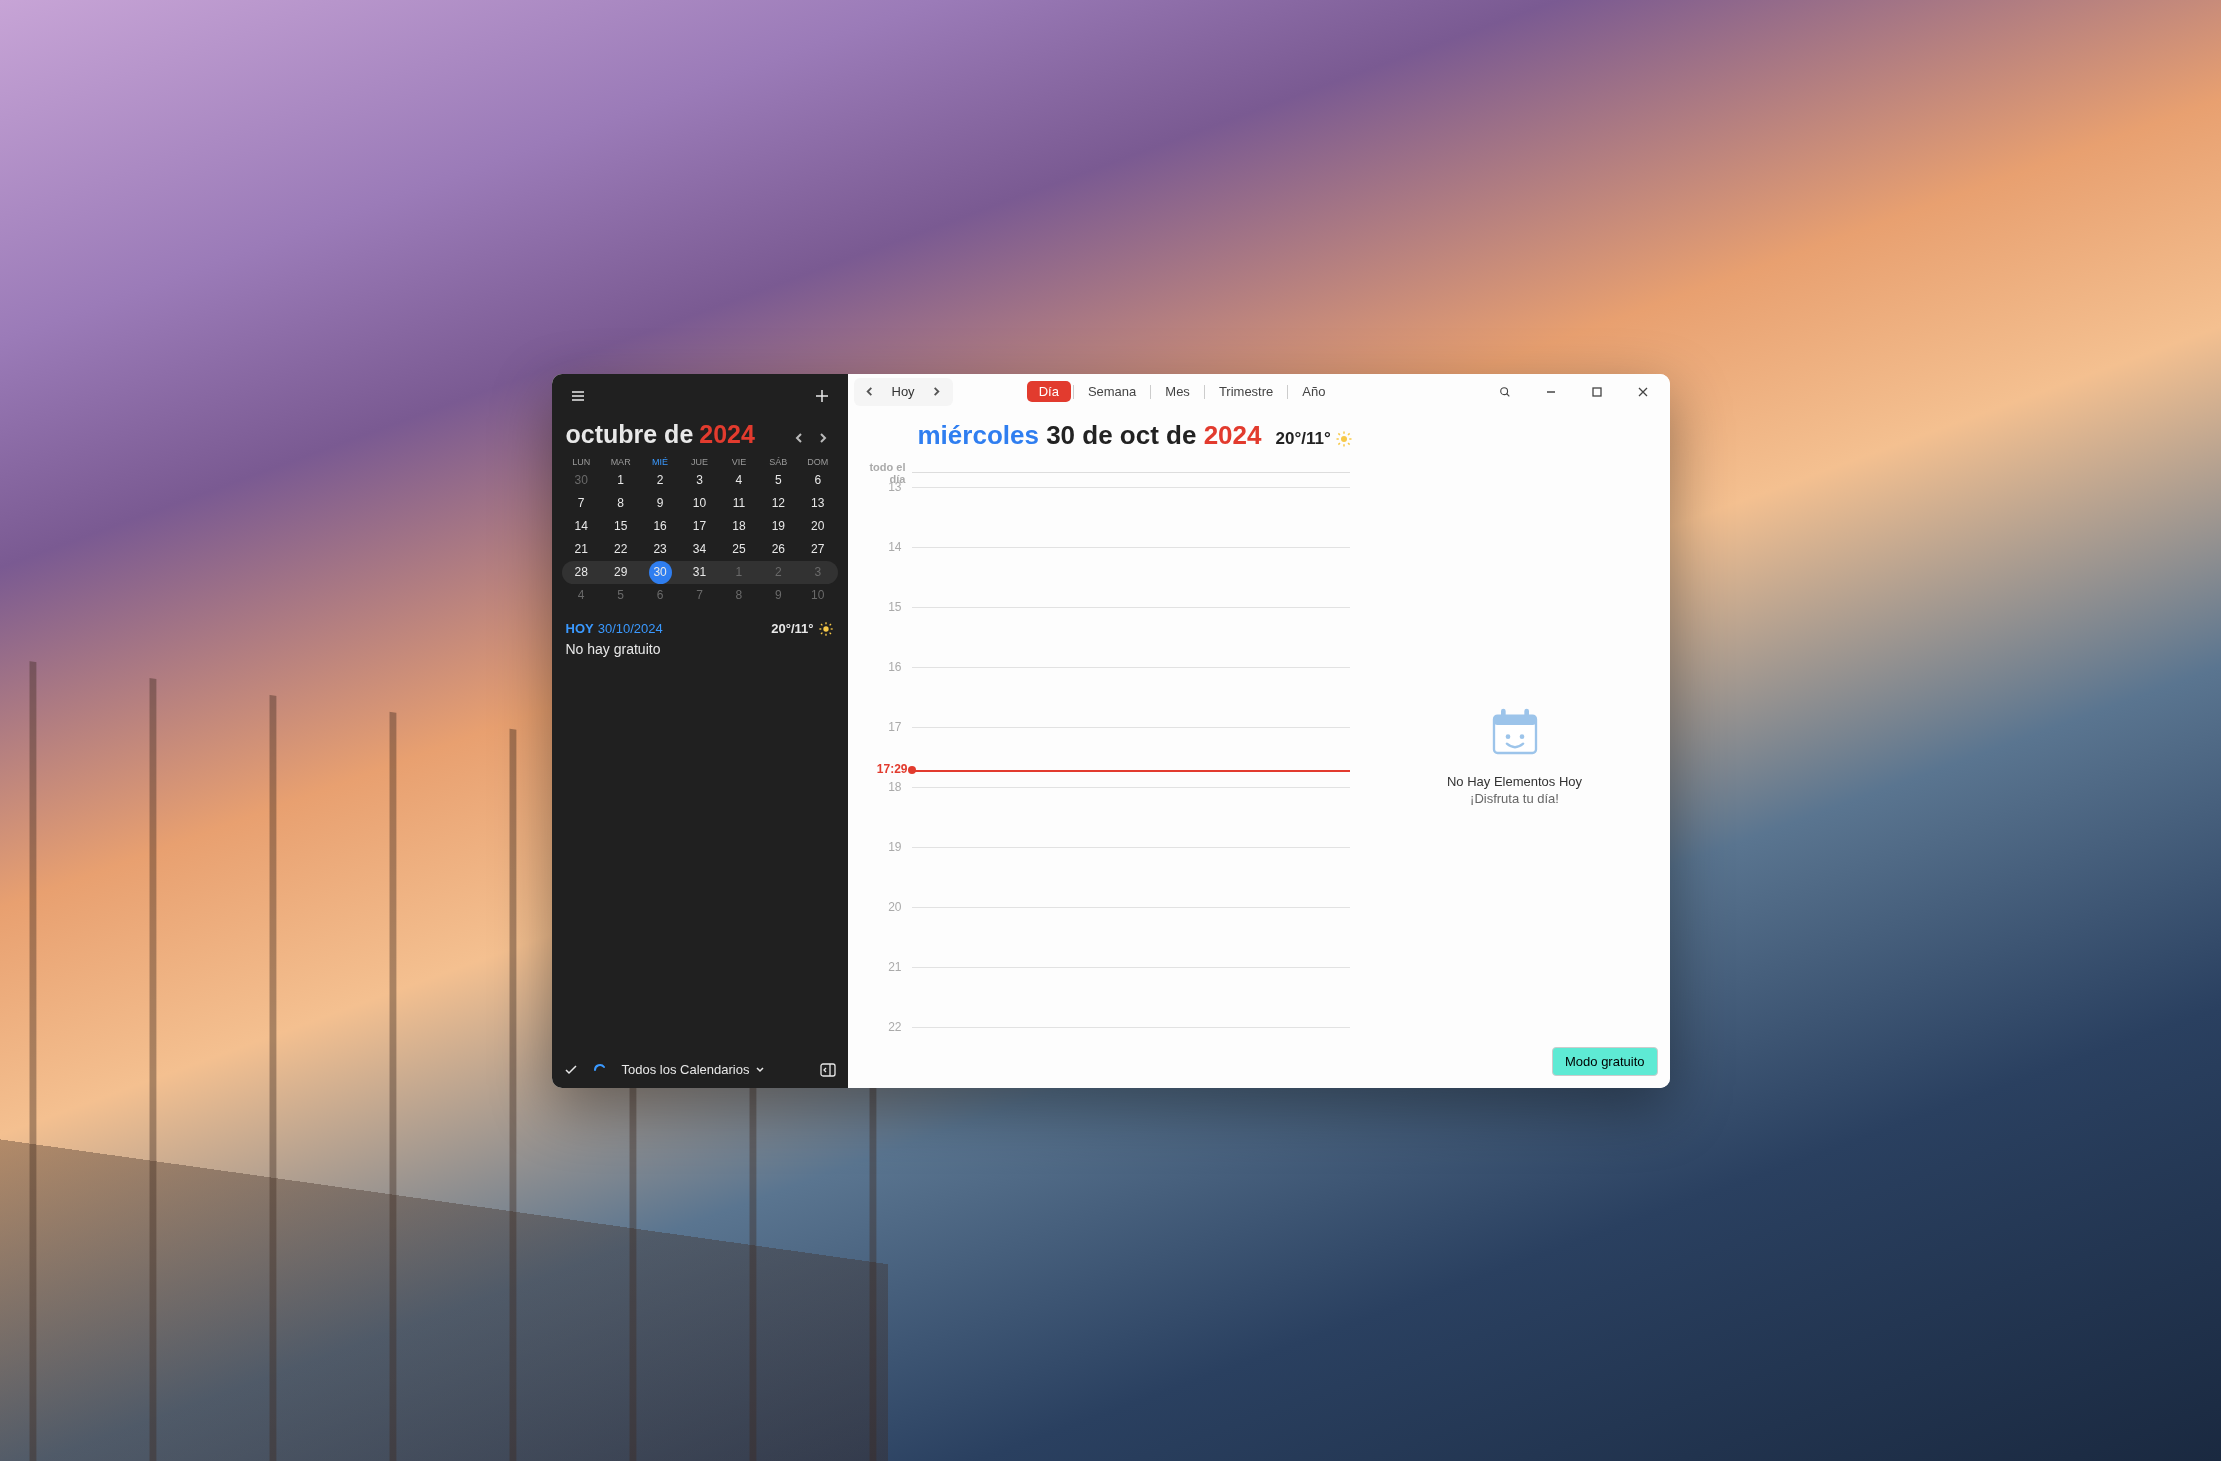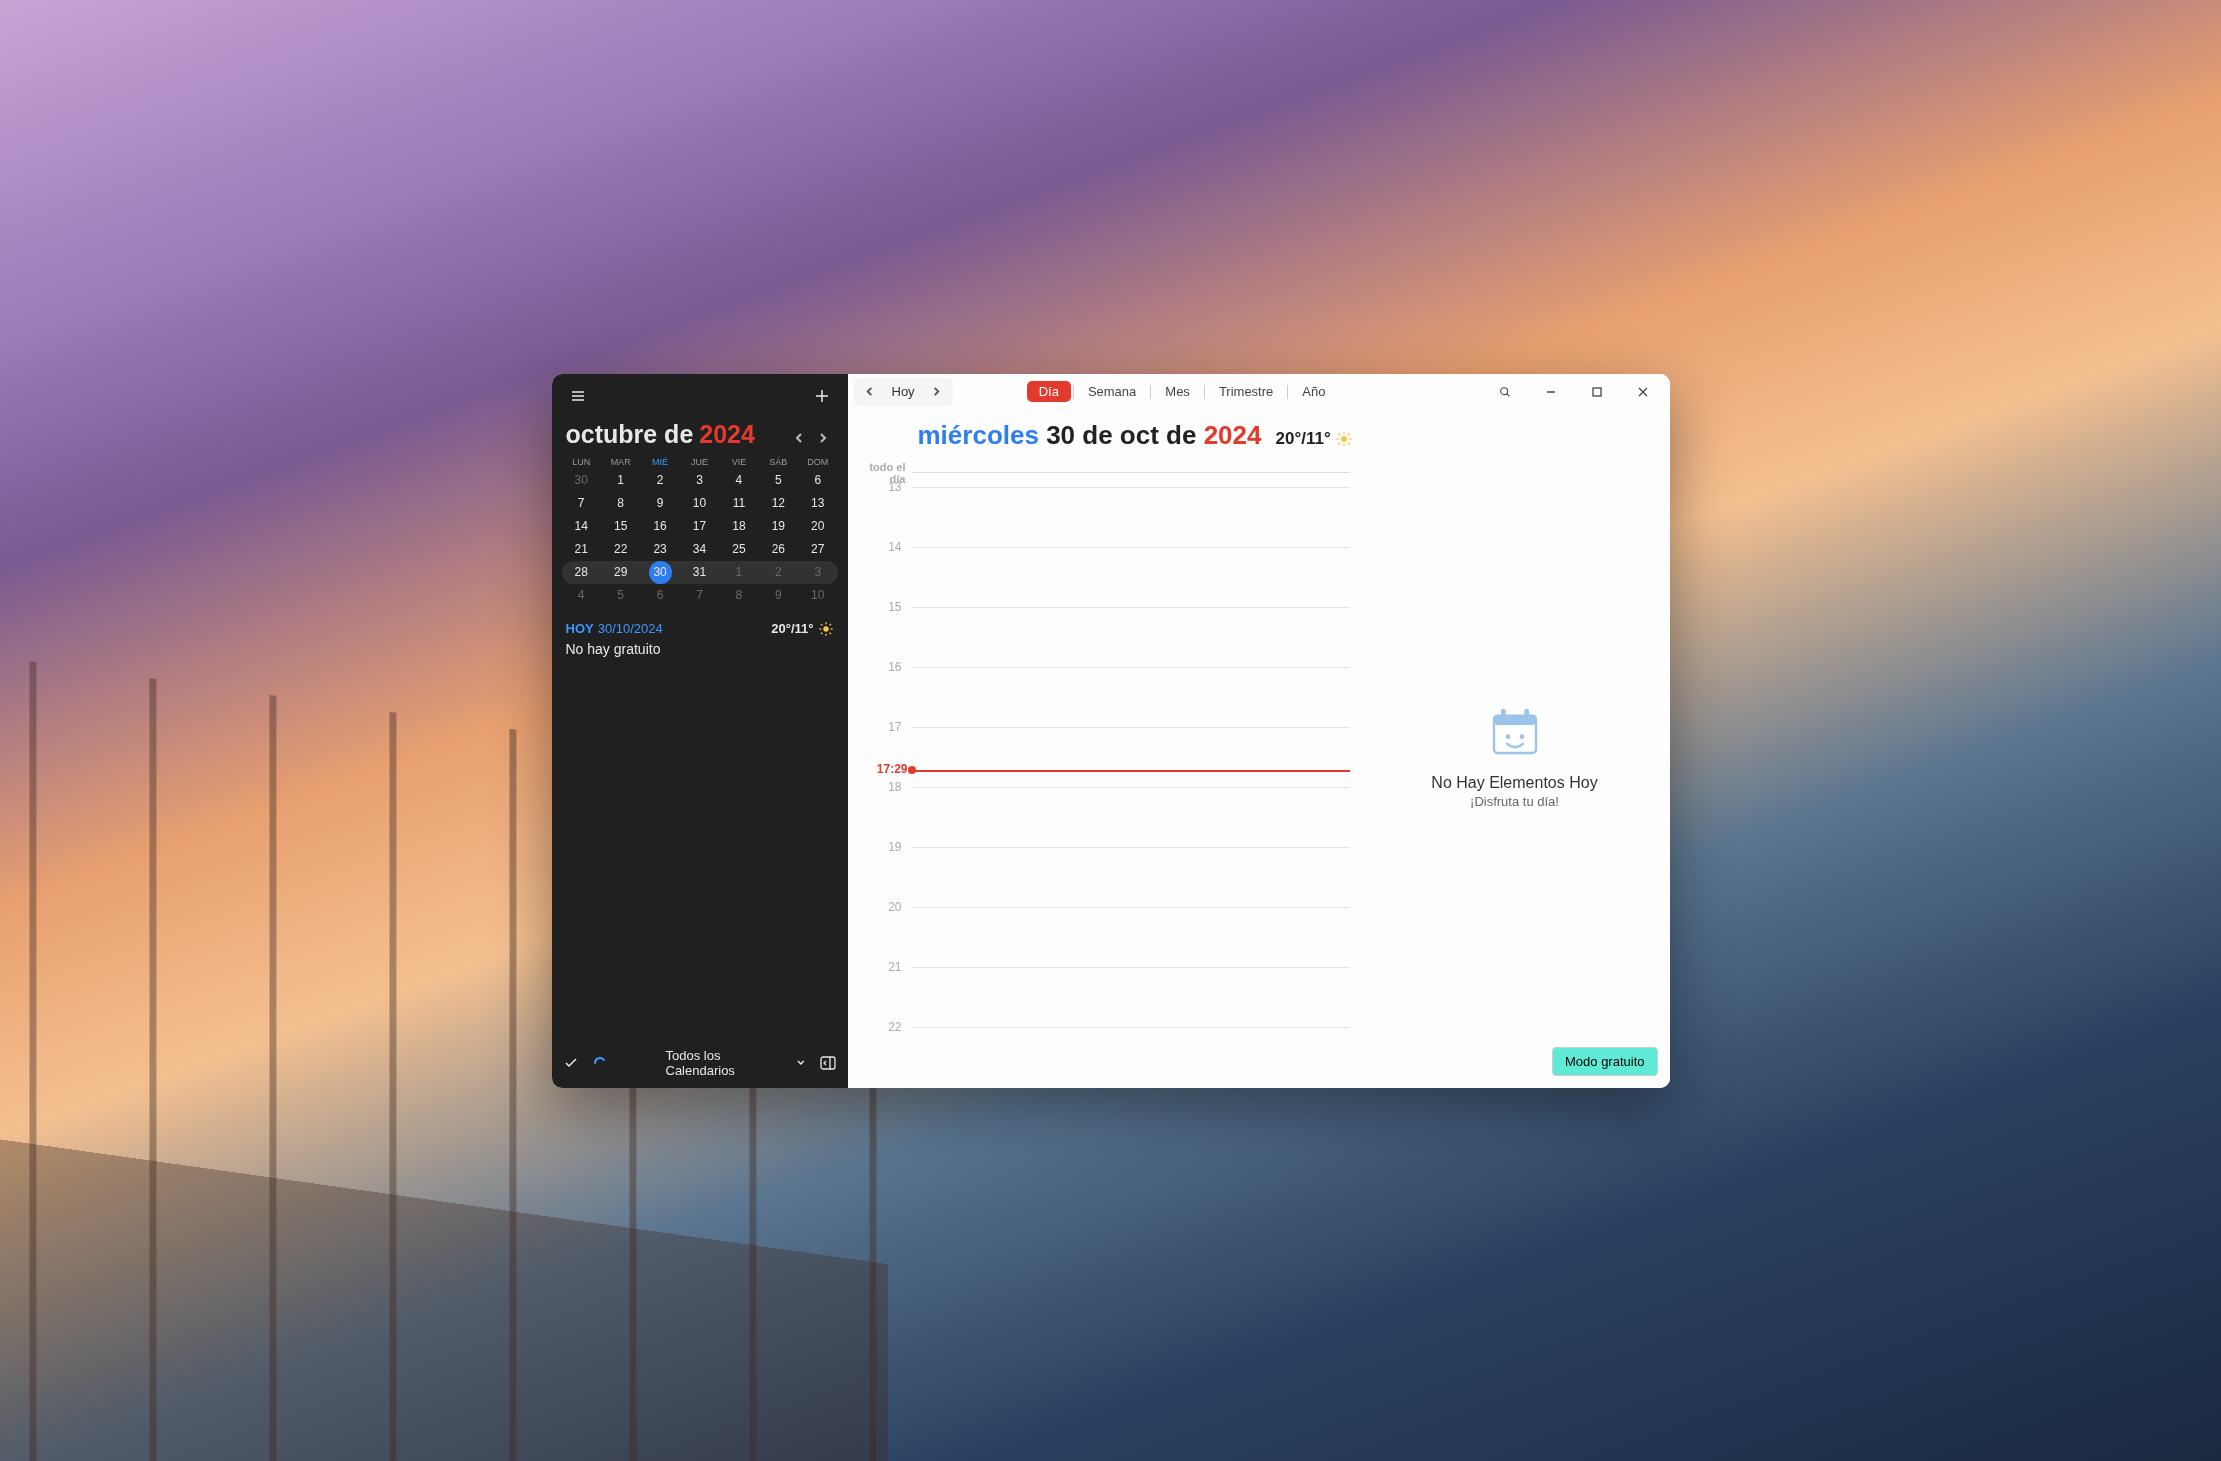--- a/index.html
+++ b/index.html
@@ -62,21 +62,21 @@
   .today-label { color:#3a99ff; font-weight:600; font-size:13px; }
   .today-date { color:#3a99ff; margin-left:4px; font-size:13px; }
   .today-weather { margin-left:auto; color:#e8e8e8; font-size:13px; font-weight:600; }
   .sun-icon { width:16px; height:16px; margin-left:4px; vertical-align:middle; }
   .no-events { padding:4px 14px; font-size:14px; color:#e8e8e8; }
 
   .sb-bottom { margin-top:auto; padding:10px 12px; display:flex; align-items:center; gap:14px; font-size:13px; color:#e8e8e8; }
   .sb-bottom .check, .sb-bottom .spinner, .sb-bottom .expand-icon { display:flex; align-items:center; justify-content:center; }
   .sb-bottom svg { stroke:#e8e8e8; fill:none; }
   .spinner svg { stroke:#3a99ff; }
-  .cal-select { display:flex; align-items:center; gap:6px; cursor:pointer;margin-left:44px; }
+  .cal-select { display:flex; align-items:center; gap:6px; cursor:pointer; }
   .expand-icon { margin-left:auto; cursor:pointer; }
 
   
   .main { flex:1; display:flex; flex-direction:column; background:#fdfdfd; }
   .toolbar { height:36px; display:flex; align-items:center; padding:0 6px; font-size:13px; }
   .tb-left { display:flex; align-items:center; background:#f5f5f5; border-radius:6px; padding:2px 4px; gap:2px; }
   .nav-btn { width:24px; height:24px; display:flex; align-items:center; justify-content:center; cursor:pointer; border-radius:4px; }
   .nav-btn svg { width:11px; height:11px; stroke:#555; stroke-width:2; fill:none; }
   .hoy-btn { padding:0 8px; color:#333; cursor:pointer; }
   .view-tabs { margin:0 auto; display:flex; align-items:center; gap:0; font-size:13px; }
@@ -103,21 +103,21 @@
   .hour-row { display:flex; align-items:flex-start; height:60px; position:relative; }
   .hour-label { width:64px; text-align:right; font-size:12px; color:#aaa; padding-right:10px; padding-top:-6px; transform:translateY(-7px); }
   .hour-line { flex:1; border-top:1px solid #e2e2e2; margin-right:320px; }
 
   .now-line { position:absolute; left:64px; right:320px; height:0; border-top:2px solid #e23b2e; z-index:2; }
   .now-dot { position:absolute; left:62px; width:8px; height:8px; background:#e23b2e; border-radius:50%; transform:translate(-2px,-4px); z-index:3; }
   .now-label { position:absolute; left:0; width:60px; text-align:right; font-size:12px; color:#e23b2e; font-weight:600; transform:translateY(-8px); }
 
   .agenda { position:absolute; right:0; top:110px; bottom:0; width:310px; display:flex; flex-direction:column; align-items:center; padding-top:220px; }
   .agenda-icon { width:56px; height:56px; margin-bottom:14px; }
-  .agenda-title { font-size:16px; color:#333; }
+  .agenda-title { font-size:13px; color:#333; }
   .agenda-sub { font-size:13px; color:#666; margin-top:2px; }
 
   .free-mode { position:absolute; right:12px; bottom:12px; font-size:13px; padding:6px 12px; border:1px solid #ccc; border-radius:4px; background:#5eead4; cursor:pointer; }
 
   .sun-svg circle{fill:#f7c948;} .sun-svg line{stroke:#f7c948;stroke-width:2;}
 </style>
 </head>
 <body>
 
 <div class="window">

